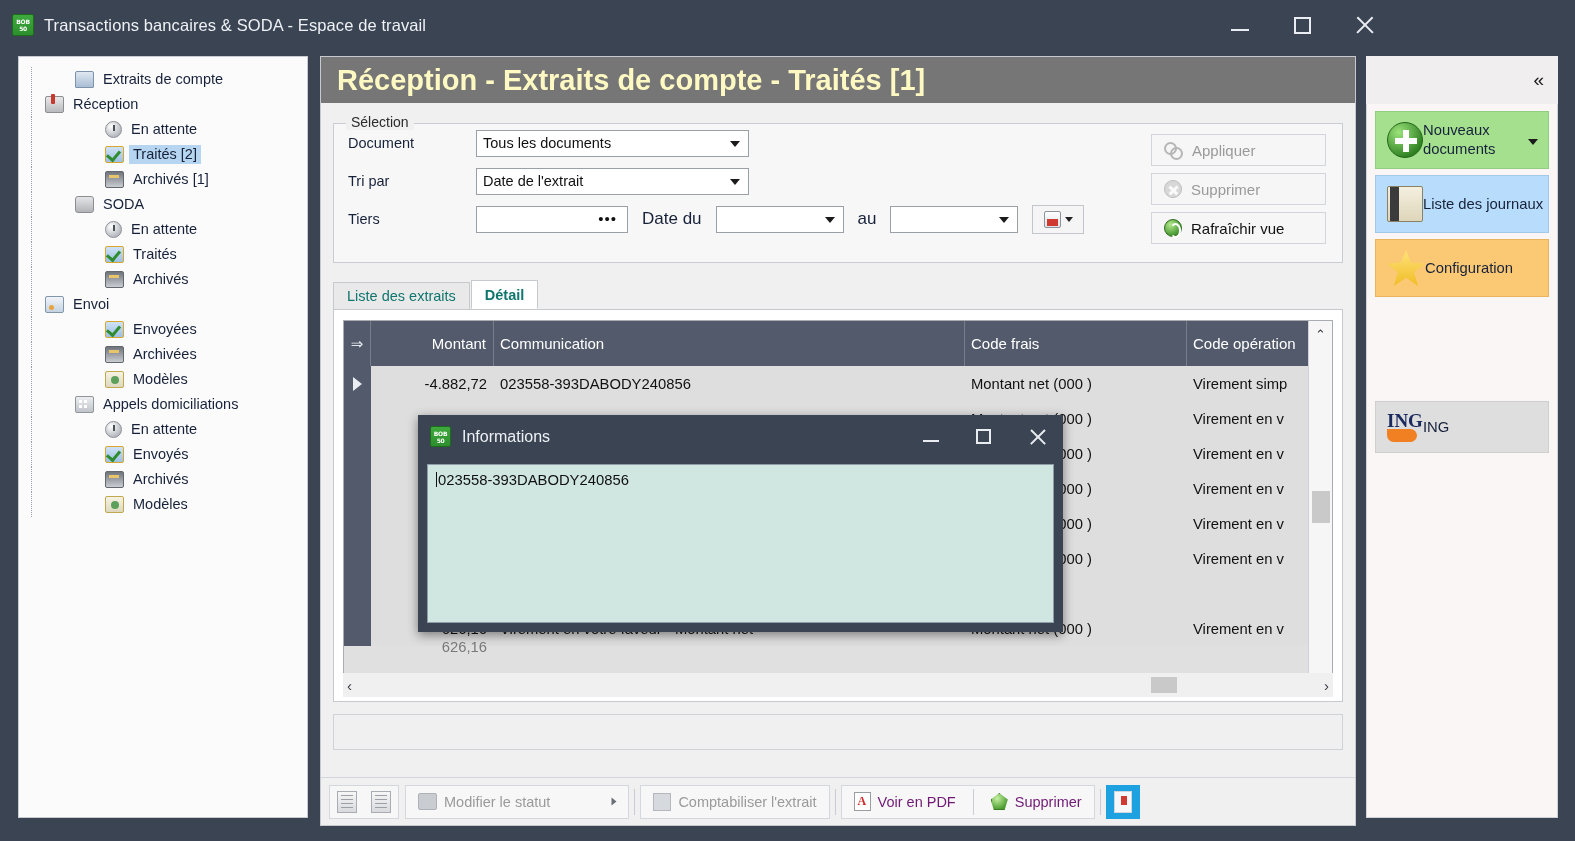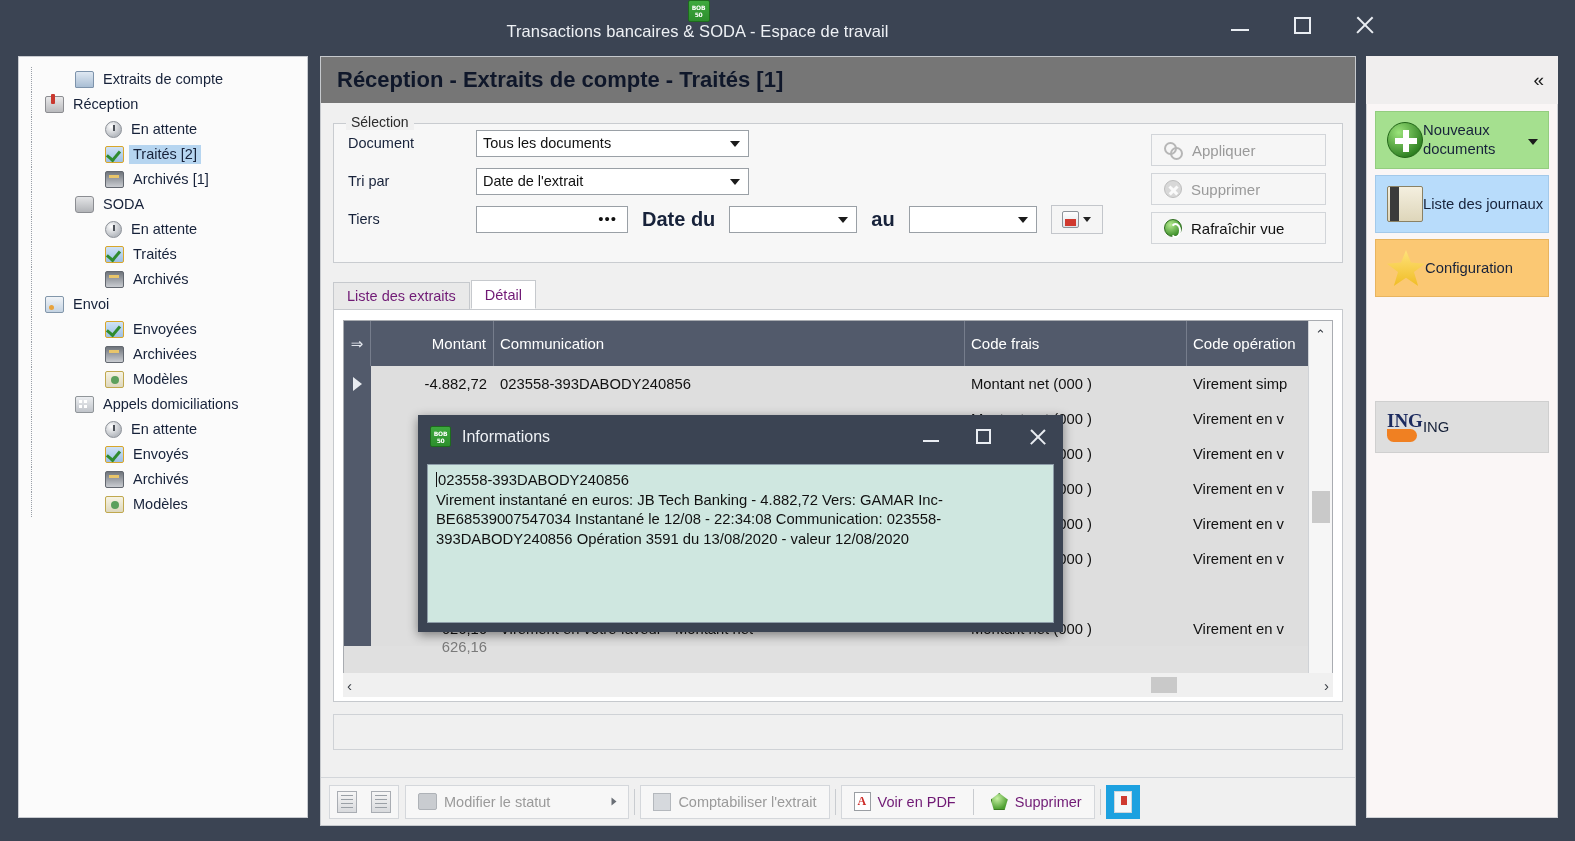--- a/index.html
+++ b/index.html
@@ -11,21 +11,21 @@
   }
   #app {
     position: relative; width: 1575px; height: 841px;
     background: #3b4453;
   }
 
   
   .titlebar {
     position: absolute; left: 0; top: 0; width: 1395px; height: 50px;
     background: #3b4453;
-    display: flex; align-items: center; flex-direction: column;
+    display: flex; align-items: center;
   }
   .app-icon {
     width: 22px; height: 22px; margin-left: 12px; margin-right: 10px;
     background: linear-gradient(#3ea93e, #2d8f2d);
     border: 1px solid #1d6b1d; border-radius: 2px;
     position: relative;
     display: flex; flex-direction: column; align-items: center; justify-content: center;
   }
   .app-icon i {
     font-style: normal; font-size: 6px; line-height: 7px; color: #fff;
@@ -90,21 +90,21 @@
 
   
   .content {
     position: absolute; left: 320px; top: 56px; width: 1036px; height: 770px;
     background: #f0f0f0; border: 1px solid #c6c9cd;
   }
   .pagehead {
     height: 46px; background: #767676; display: flex; align-items: center;
     padding-left: 16px;
   }
-  .pagehead h1 { color: #0f172a; font-size: 22px; font-weight: bold; }
+  .pagehead h1 { color: #fef9c3; font-size: 29px; font-weight: bold; }
 
   .selbox {
     position: relative; margin: 20px 12px 0 12px; border: 1px solid #c9ccd0;
     background: #f7f7f7; height: 140px;
   }
   .selbox .legend {
     position: absolute; top: -10px; left: 12px; background: #f0f0f0;
     padding: 0 5px; font-size: 14px; color: #2a2a2a;
   }
   .fieldrow { display: flex; align-items: center; height: 38px; padding-left: 14px; }
@@ -117,21 +117,21 @@
   .combo .arr {
     position: absolute; right: 8px; top: 10px;
     width: 0; height: 0; border-left: 5px solid transparent; border-right: 5px solid transparent;
     border-top: 6px solid #1b1b1b;
   }
   .c-doc { width: 273px; }
   .c-tri { width: 273px; }
   .c-tiers { width: 152px; }
   .c-date { width: 128px; }
   .dots { position: absolute; right: 10px; top: 3px; color: #111; font-size: 15px; letter-spacing:1px;}
-  .inline-lbl { font-size: 20px; color: #17223a; margin: 0 14px; font-weight: bold; }
+  .inline-lbl { font-size: 17px; color: #17223a; margin: 0 14px; }
   .calbtn {
     width: 52px; height: 29px; border: 1px solid #c3c6cb; background: #f5f5f5;
     display: flex; align-items: center; justify-content: center; gap: 4px;
   }
   .cal-ic {
     width: 17px; height: 17px; background: linear-gradient(#fefefe,#dfe3e8);
     border: 1px solid #8d939a; border-radius: 2px; position: relative;
   }
   .cal-ic:after { content:""; position:absolute; left:2px; top:7px; width:11px; height:7px; background:#d0392f; }
   .mini-arr { width:0;height:0;border-left:4px solid transparent;border-right:4px solid transparent;border-top:5px solid #222; }
@@ -153,24 +153,24 @@
   .ic-del:before{transform:rotate(45deg);} .ic-del:after{transform:rotate(-45deg);}
   .ic-refresh { width:18px;height:18px;border-radius:50%;
     background: radial-gradient(circle at 35% 30%, #b5ea8f, #3d8f2a 75%); border:1px solid #2b6b1c; position:relative;}
   .ic-refresh:after{content:"";position:absolute;left:5px;top:3px;width:7px;height:11px;border:2px solid #fff;border-radius:50%;border-left-color:transparent;}
 
   
   .tabstrip { margin: 18px 12px 0 12px; display: flex; align-items: flex-end; height: 29px;
     border-bottom: 1px solid #c6c9cd; }
   .tab {
     height: 27px; padding: 0 13px; display: flex; align-items: center;
-    font-size: 14.5px; color: #701a75; background: #e9e9e9;
+    font-size: 14.5px; color: #0f766e; background: #e9e9e9;
     border: 1px solid #c6c9cd; border-bottom: none; margin-right: 1px;
   }
-  .tab.active { background: #ffffff; height: 29px; border-bottom: 1px solid #ffffff; }
+  .tab.active { background: #ffffff; height: 29px; border-bottom: 1px solid #ffffff; font-weight: bold; }
 
   .gridwrap {
     margin: 0 12px; height: 392px; background: #fff;
     border: 1px solid #c6c9cd; border-top: none; padding: 10px 9px 0 9px;
     position: relative;
   }
   .grid { position: relative; height: 368px; border: 1px solid #a9acb1; overflow: hidden; background: #e0e0e0; }
   .ghead { display: flex; height: 45px; background: #525a6b; color: #fff; }
   .gh {
     display: flex; align-items: center; padding-left: 6px;
@@ -659,17 +659,16 @@
         <span class="dbtn">
             <span class="dmax"></span>
           </span>
         <span class="dbtn">
             <span class="dclose"></span>
           </span>
       </span>
     </div>
     <div class="dlg-body">
       <span class="caret"></span><span>023558-393DABODY240856</span><br>
-      <span>Virement instantané en euros: JB Tech Banking - 4.882,72 Vers: GAMAR Inc-BE68539007547034 Instantané le 12/08 - 22:34:08 Communication: 023558-393DABODY240856 Opération 3591 du 13/08/2020 - valeur 12/08/2020</span>
     </div>
   </div>
 
 </div>
 
 </body></html>

